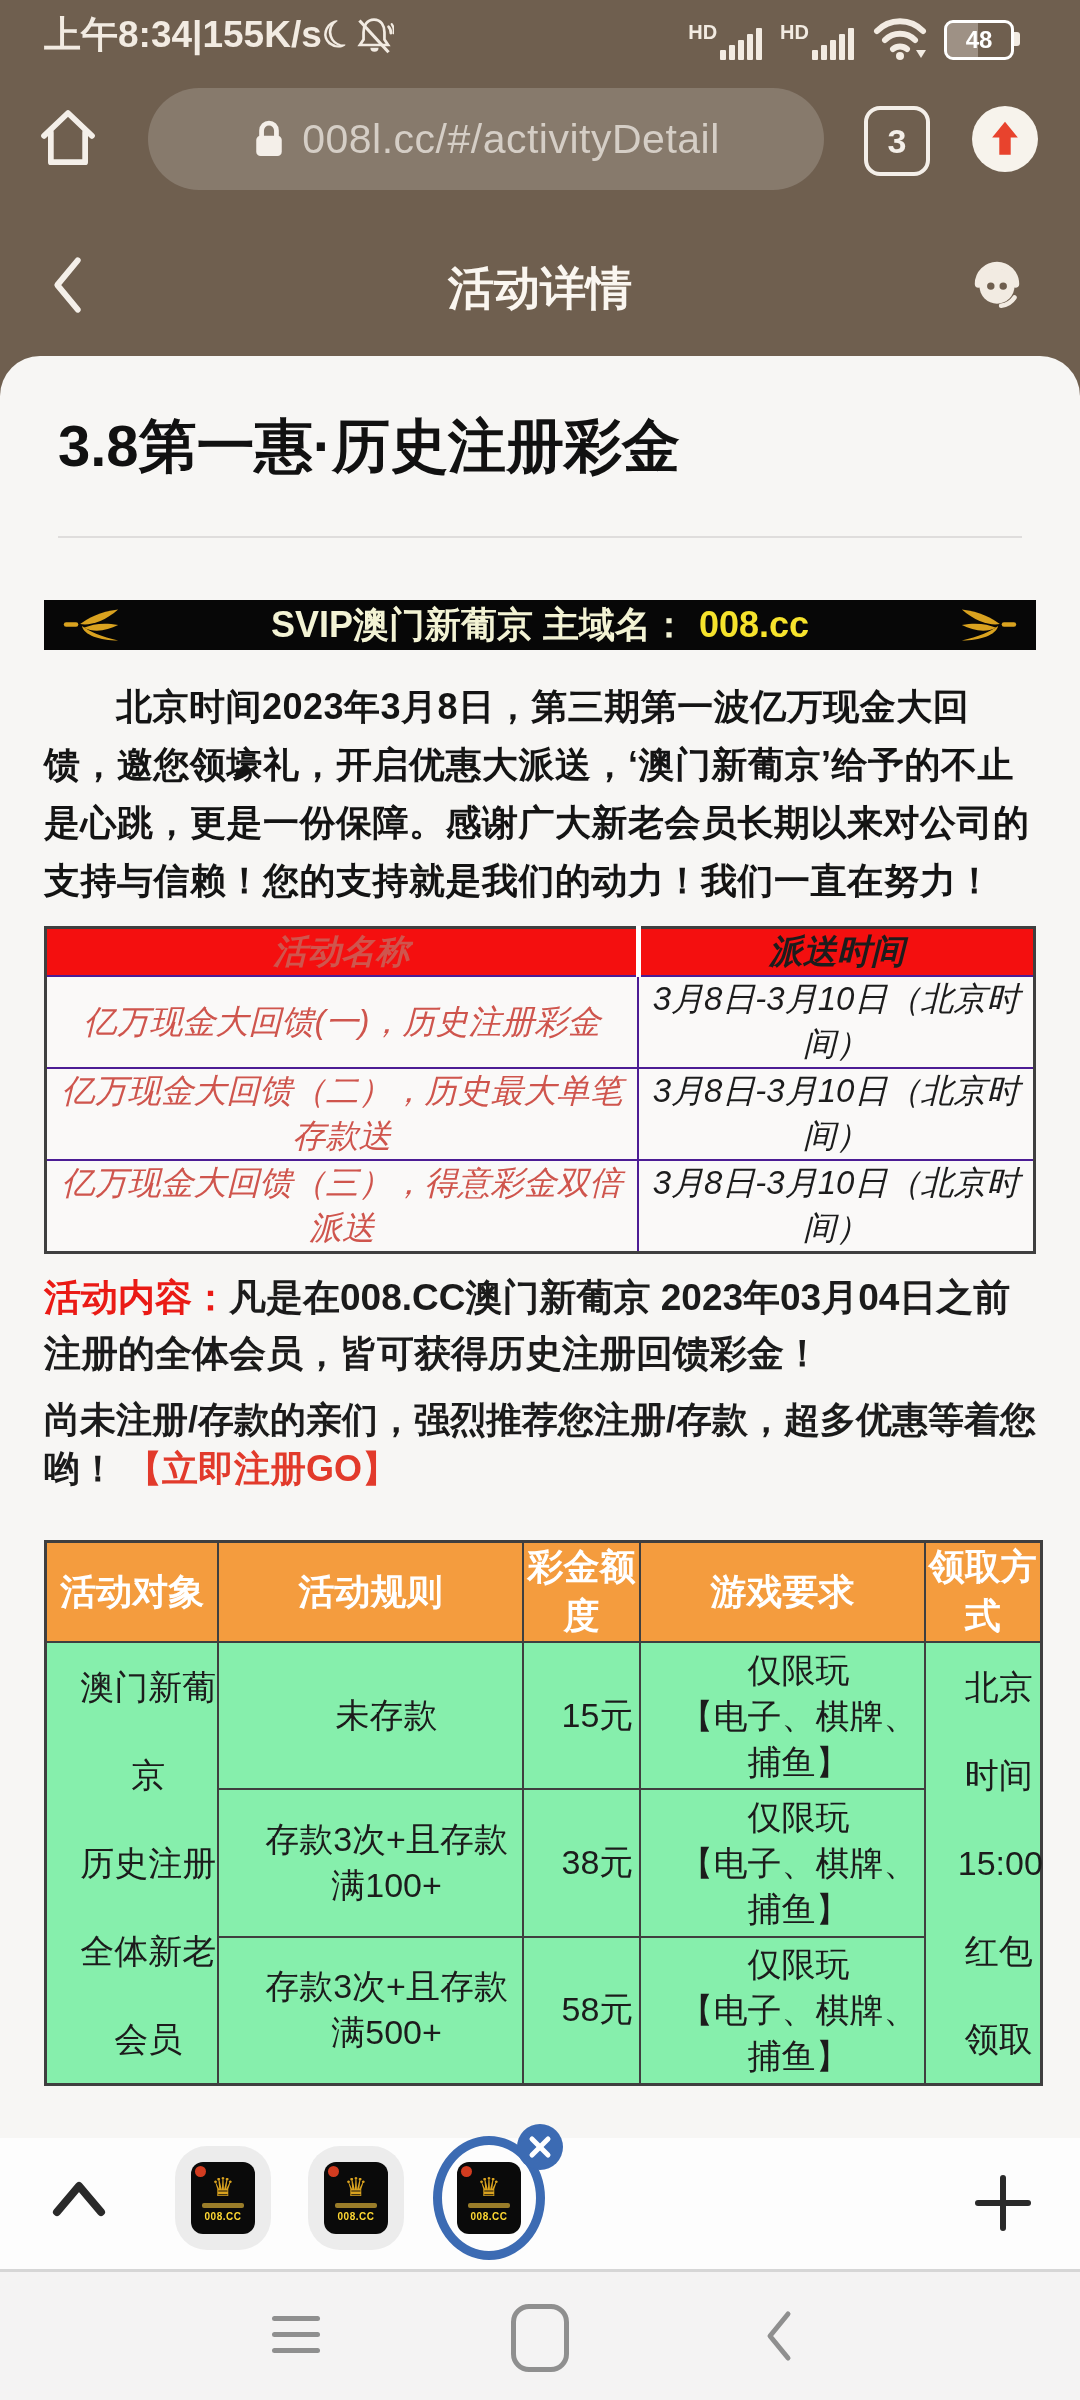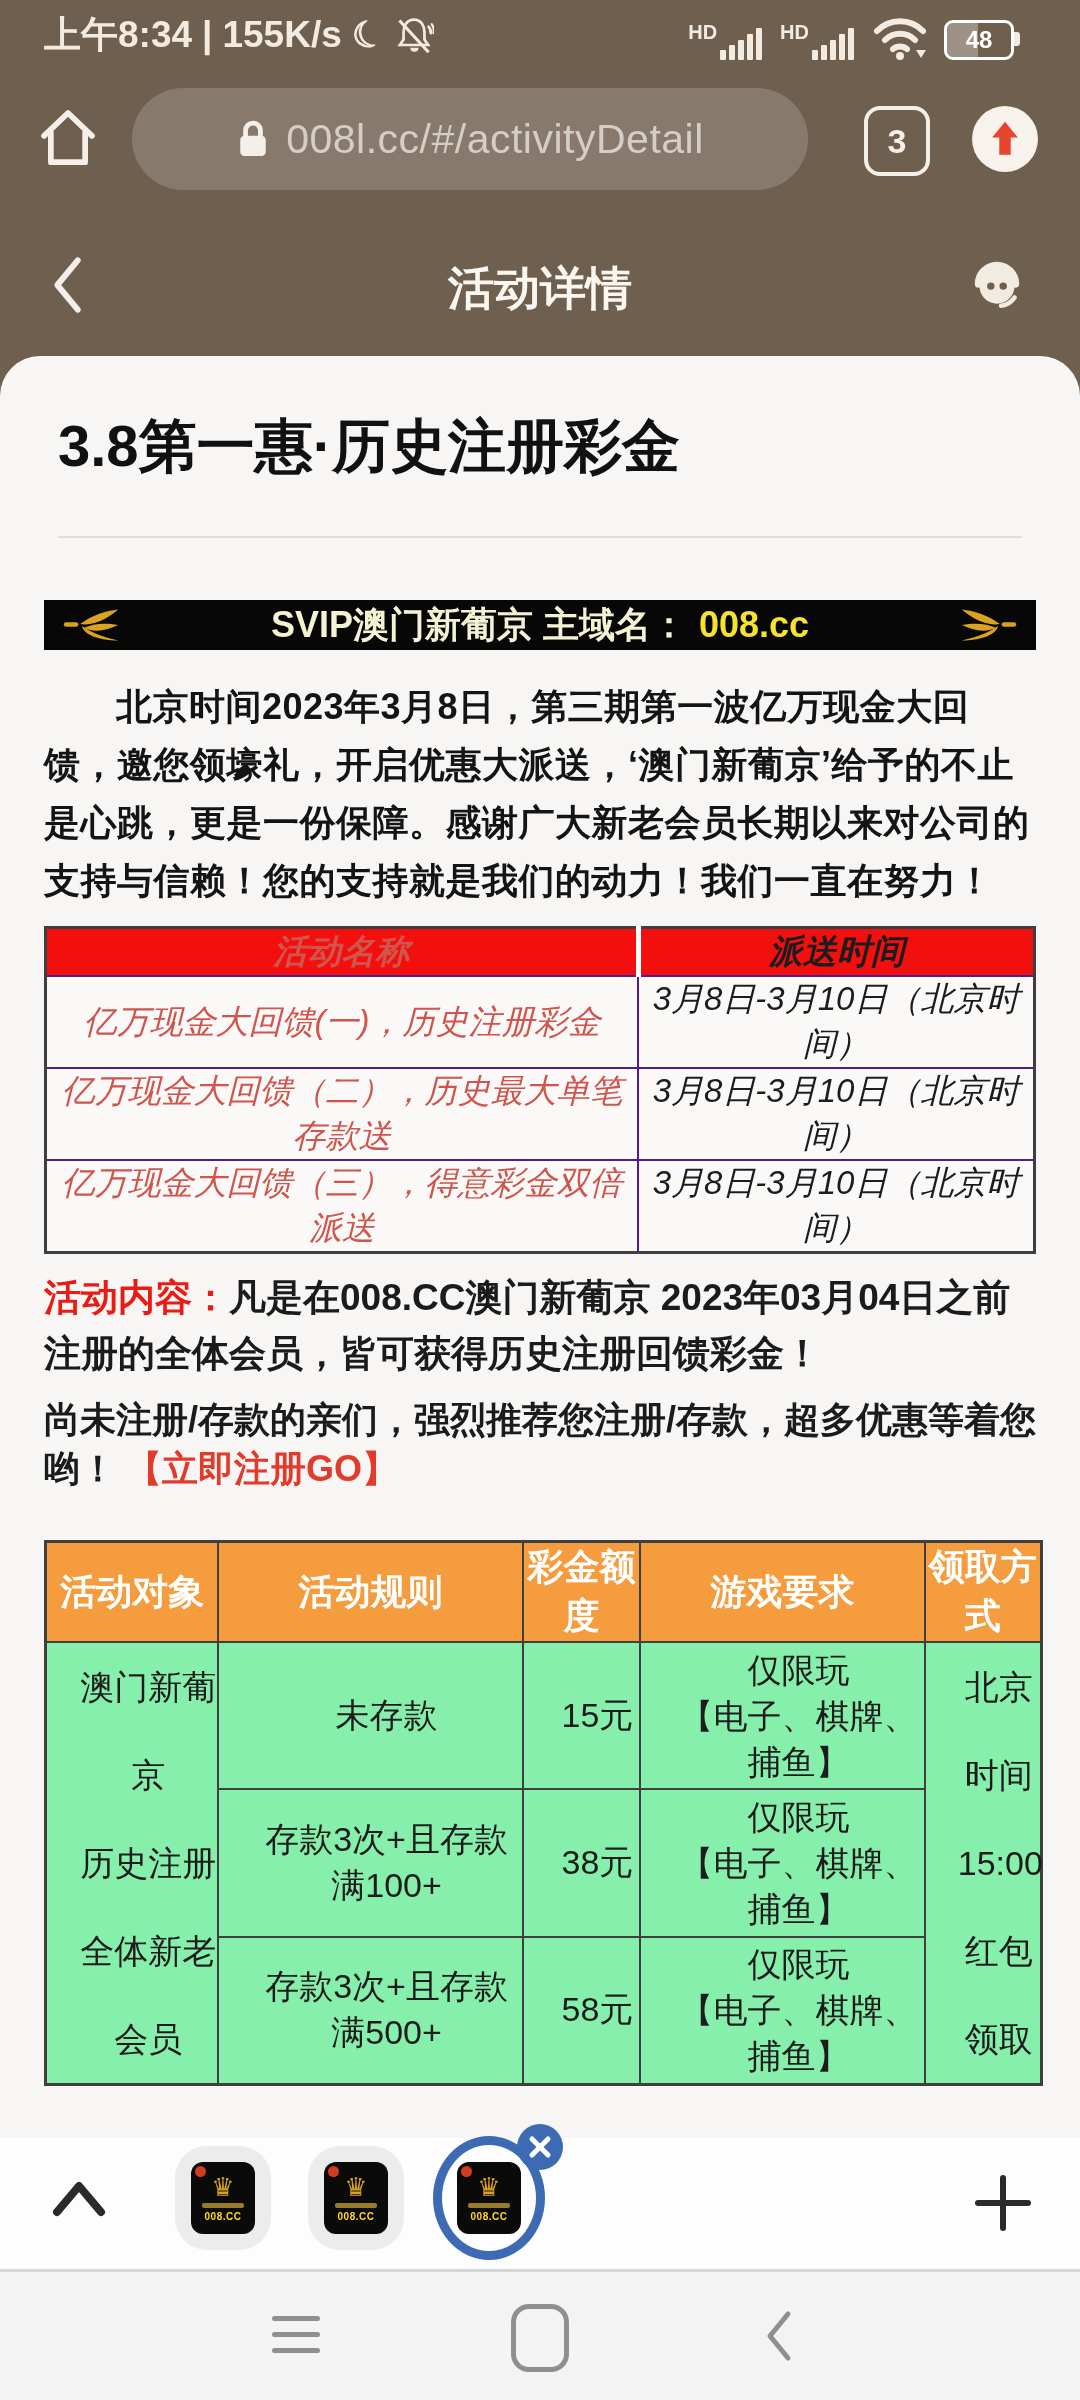--- a/index.html
+++ b/index.html
@@ -3,34 +3,34 @@
 <meta charset="utf-8">
 <style>
   html,body{margin:0;padding:0;background:#3a342e;}
   .screen{position:relative;width:1080px;height:2400px;overflow:hidden;
           background:#6f5f4f;font-family:"Liberation Sans",sans-serif;
           -webkit-font-smoothing:antialiased;}
   
   .status-bar{position:absolute;top:0;left:0;right:0;height:64px;
               display:flex;align-items:flex-end;justify-content:space-between;
               padding:0 66px 4px 44px;box-sizing:border-box;color:#f2ebe2;}
-  .sb-left{display:flex;align-items:center;gap:10px;font-size:37px;font-weight:600;text-align:right;}
+  .sb-left{display:flex;align-items:center;font-size:37px;font-weight:600;text-align:right;}
   .sb-right{display:flex;align-items:flex-end;gap:16px;}
   .moon{font-size:36px;line-height:36px;transform:rotate(-18deg);}
   .hd-group{display:flex;align-items:flex-end;gap:3px;}
   .hd-label{font-size:20px;font-weight:700;margin-bottom:16px;}
   .battery{position:relative;width:64px;height:34px;border:3px solid #ffffff;border-radius:9px;
            display:flex;align-items:center;justify-content:center;}
   .battery .fill{position:absolute;left:0;top:0;bottom:0;width:48%;background:rgba(250,244,236,.34);border-radius:6px 0 0 6px;}
   .battery .pct{position:relative;font-size:24px;font-weight:700;color:#fff;}
   .battery .nub{position:absolute;right:-9px;top:9px;width:6px;height:14px;background:#f2ebe2;border-radius:0 3px 3px 0;}
   
   .address-bar{position:absolute;top:64px;left:0;right:0;height:150px;}
   .home-ic{position:absolute;left:36px;top:40px;}
-  .url-pill{position:absolute;left:132px;top:24px;width:676px;height:102px;border-radius:51px;
+  .url-pill{position:absolute;left:148px;top:24px;width:676px;height:102px;border-radius:51px;
             background:rgba(255,255,255,.17);display:flex;align-items:center;justify-content:center;gap:16px;}
   .url-text{font-size:41px;color:#d5cec6;letter-spacing:.5px;}
   .tab-count{position:absolute;left:864px;top:42px;width:58px;height:62px;border:4px solid #f4efe9;
              border-radius:16px;display:flex;align-items:center;justify-content:center;
              font-size:34px;font-weight:700;color:#f4efe9;}
   .share-btn{position:absolute;left:972px;top:42px;width:66px;height:66px;border-radius:50%;
              background:#f7f3ec;display:flex;align-items:center;justify-content:center;}
   
   .page-header{position:absolute;top:214px;left:0;right:0;height:142px;}
   .back-btn{position:absolute;left:50px;top:42px;}

